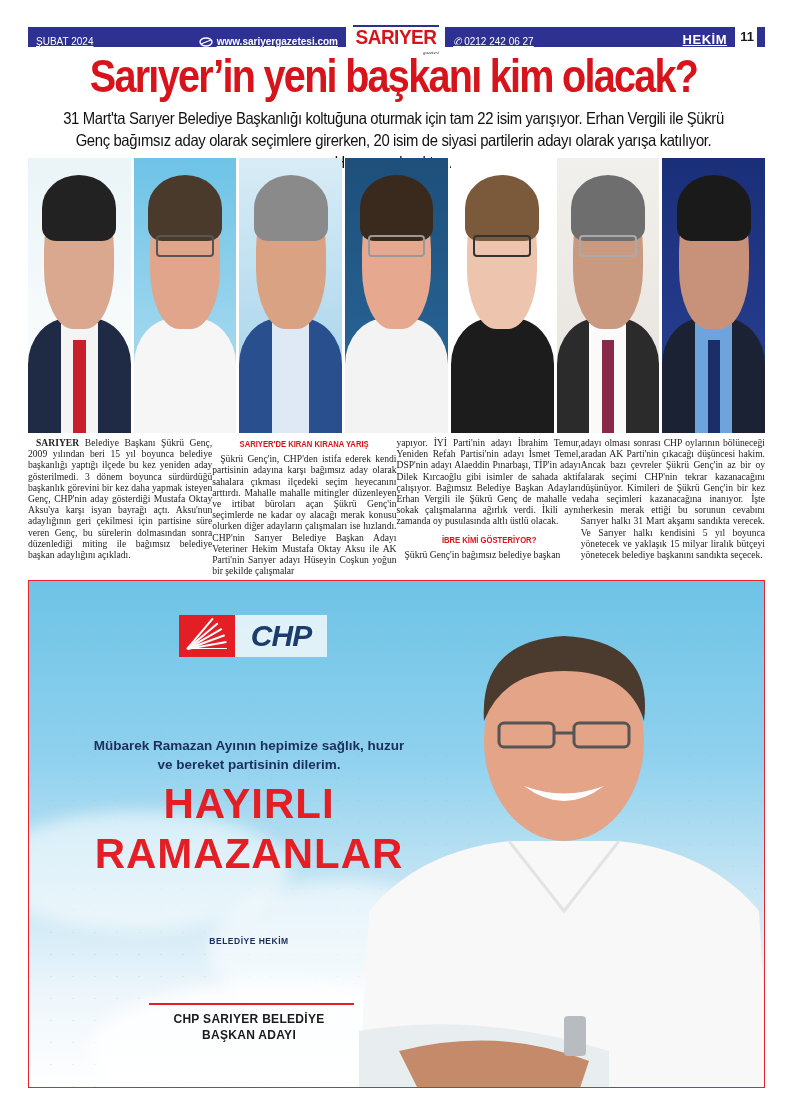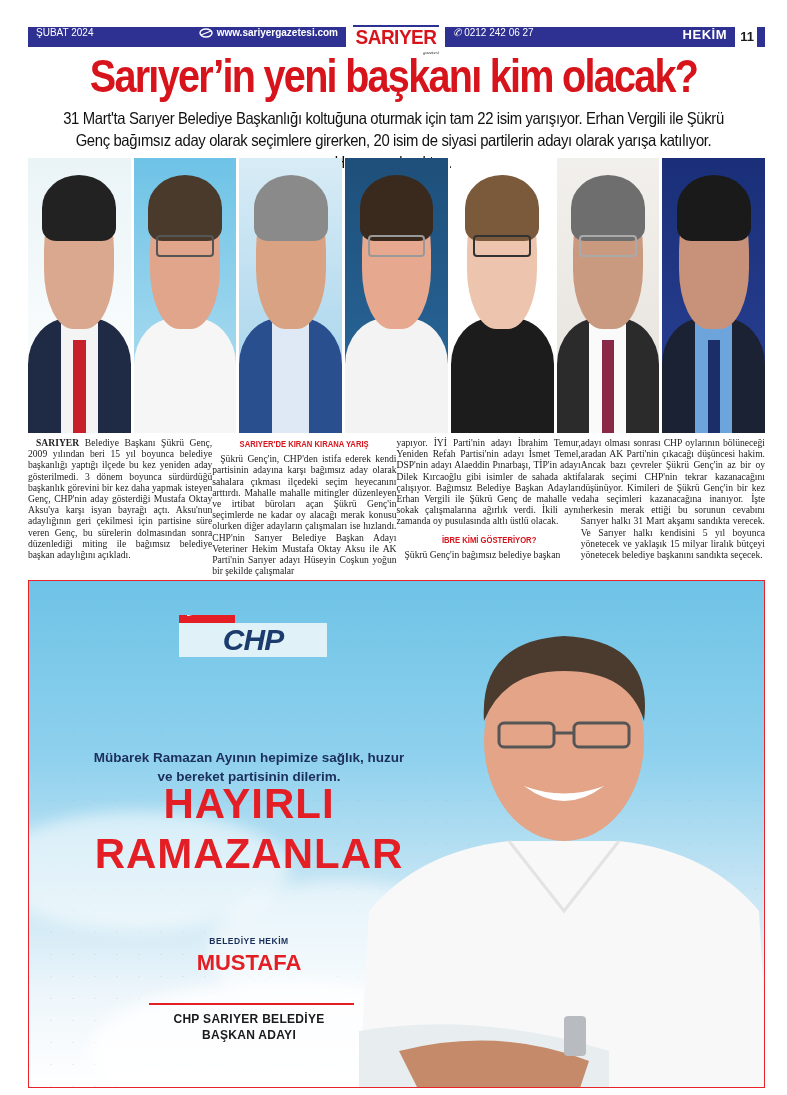--- a/index.html
+++ b/index.html
@@ -1,21 +1,21 @@
 <!DOCTYPE html>
 <html><head>
 <meta charset="utf-8">
 <style>
   * { box-sizing: border-box; margin: 0; padding: 0; }
   html, body { width: 787px; height: 1095px; background: #ffffff; overflow: hidden; }
   body { position: relative; font-family: "Liberation Serif", serif; color: #1a1a1a; }
 
   
   .hbar { position: absolute; top: 27px; height: 20px; background: #2e3192; color: #fff;
-          font-family: "Liberation Sans", sans-serif; font-size: 10px; display: flex; align-items: flex-start; }
+          font-family: "Liberation Sans", sans-serif; font-size: 10px; display: flex; align-items: flex-end; text-decoration: underline; }
   .hbar.left { left: 28px; width: 318px; padding: 0 8px; justify-content: space-between; }
   .hbar.right { left: 445px; width: 290px; padding: 0 8px; justify-content: space-between; }
   .hbar .web { font-weight: bold; display: flex; align-items: center; gap: 4px; }
   .hbar .manset { font-weight: bold; font-size: 13px; letter-spacing: 0.5px; }
   .logo { position: absolute; left: 349px; top: 25px; width: 94px; height: 24px; text-align: center; }
   .logo .topline { height: 2px; background: #2e3192; margin: 0 4px; }
   .logo .name { font-family: "Liberation Sans", sans-serif; font-weight: 900; color: #d7141c;
                 font-size: 20px; letter-spacing: -0.5px; line-height: 20px; transform: scaleX(0.95); }
   .logo .sub { position: absolute; right: 4px; bottom: -6px; font-size: 5px; font-style: italic; color: #333; }
   .pagenum { position: absolute; left: 737px; top: 27px; width: 20px; height: 20px;
@@ -50,27 +50,27 @@
 
   
   .ad { position: absolute; left: 28px; top: 580px; width: 737px; height: 508px; border: 1.5px solid #e8232a; overflow: hidden;
         background: linear-gradient(180deg, #6ec3e6 0%, #8fd1ee 35%, #c8e6f4 62%, #eef6fb 82%, #ffffff 100%); }
   .ad .pattern { position: absolute; inset: 0; opacity: 0.18;
                  background-image:
                    linear-gradient(45deg, #c9a86a 1px, transparent 1px),
                    linear-gradient(-45deg, #c9a86a 1px, transparent 1px);
                  background-size: 22px 22px; }
   .ad .cloud { position: absolute; border-radius: 50%; background: rgba(255,255,255,0.55); filter: blur(8px); }
-  .chp-logo { position: absolute; left: 150px; top: 34px; width: 148px; height: 42px; display: flex; flex-direction: column; }
+  .chp-logo { position: absolute; left: 150px; top: 34px; width: 148px; height: 42px; display: flex; }
   .chp-logo .red { width: 56px; height: 42px; background: #e31e24; position: relative; overflow: hidden; }
   .chp-logo .red span { position: absolute; left: 8px; bottom: 8px; width: 40px; height: 1.5px; background: #fff; transform-origin: left center; }
   .chp-logo .white { flex: 1; background: rgba(235,245,250,0.9); display: flex; align-items: center; justify-content: center;
                      font-family: "Liberation Sans", sans-serif; font-weight: 900; font-style: italic; font-size: 30px; color: #1d3c6e; letter-spacing: -1px; }
   .ad .msg { position: absolute; left: 20px; top: 155px; width: 400px; text-align: center;
-             font-family: "Liberation Sans", sans-serif; font-weight: bold; color: #1b2f5a; font-size: 13.5px; line-height: 19px; margin-top: 12px; }
+             font-family: "Liberation Sans", sans-serif; font-weight: bold; color: #1b2f5a; font-size: 13.5px; line-height: 19px; }
   .ad .big { position: absolute; left: 20px; top: 198px; width: 400px; text-align: center;
              font-family: "Liberation Sans", sans-serif; font-weight: 900; color: #e31e24; font-size: 42px; line-height: 50px; letter-spacing: 1px; }
   .ad .title-small { position: absolute; left: 100px; top: 355px; width: 240px; text-align: center;
                      font-family: "Liberation Sans", sans-serif; font-weight: bold; color: #1b2f5a; font-size: 8.5px; letter-spacing: 0.5px; }
   .ad .name { position: absolute; left: 100px; top: 370px; width: 240px; text-align: center;
               font-family: "Liberation Sans", sans-serif; font-weight: 900; color: #e31e24; font-size: 22px; line-height: 24px; }
   .ad .divider { position: absolute; left: 120px; top: 422px; width: 205px; height: 1.5px; background: #e31e24; }
   .ad .role { position: absolute; left: 100px; top: 430px; width: 240px; text-align: center;
               font-family: "Liberation Sans", sans-serif; font-weight: 900; color: #1a1a1a; font-size: 12px; line-height: 16px; letter-spacing: 0.3px; }
   .ad .cand { position: absolute; left: 330px; top: 30px; width: 410px; height: 480px; }
@@ -195,21 +195,20 @@
     <div>Mübarek Ramazan Ayının hepimize sağlık, huzur</div>
     <div>ve bereket partisinin dilerim.</div>
   </div>
   <div class="big">
     <div>HAYIRLI</div>
     <div>RAMAZANLAR</div>
   </div>
 
   <div class="title-small">BELEDİYE HEKİM</div>
   <div class="name">
-    <div>MUSTAFA</div>
   </div>
   <div class="divider"></div>
   <div class="role">
     <div>CHP SARIYER BELEDİYE</div>
     <div>BAŞKAN ADAYI</div>
   </div>
 
   <svg class="cand" viewBox="0 0 410 480">
     <path d="M0 480 L10 300 Q60 240 150 230 L260 230 Q350 240 400 300 L410 480 Z" fill="#f8f8f8"></path>
     <path d="M150 230 L205 300 L260 230" fill="none" stroke="#e3e3e3" stroke-width="3"></path>

